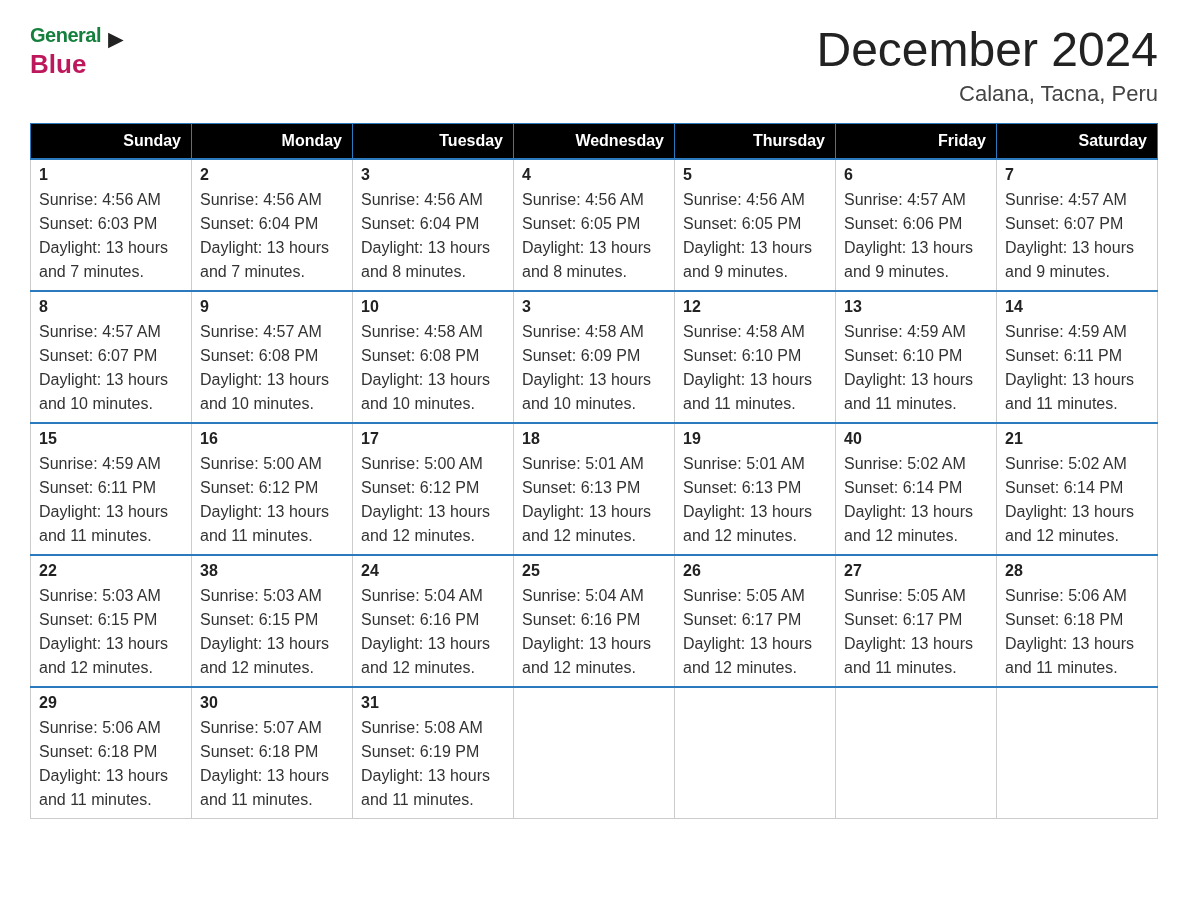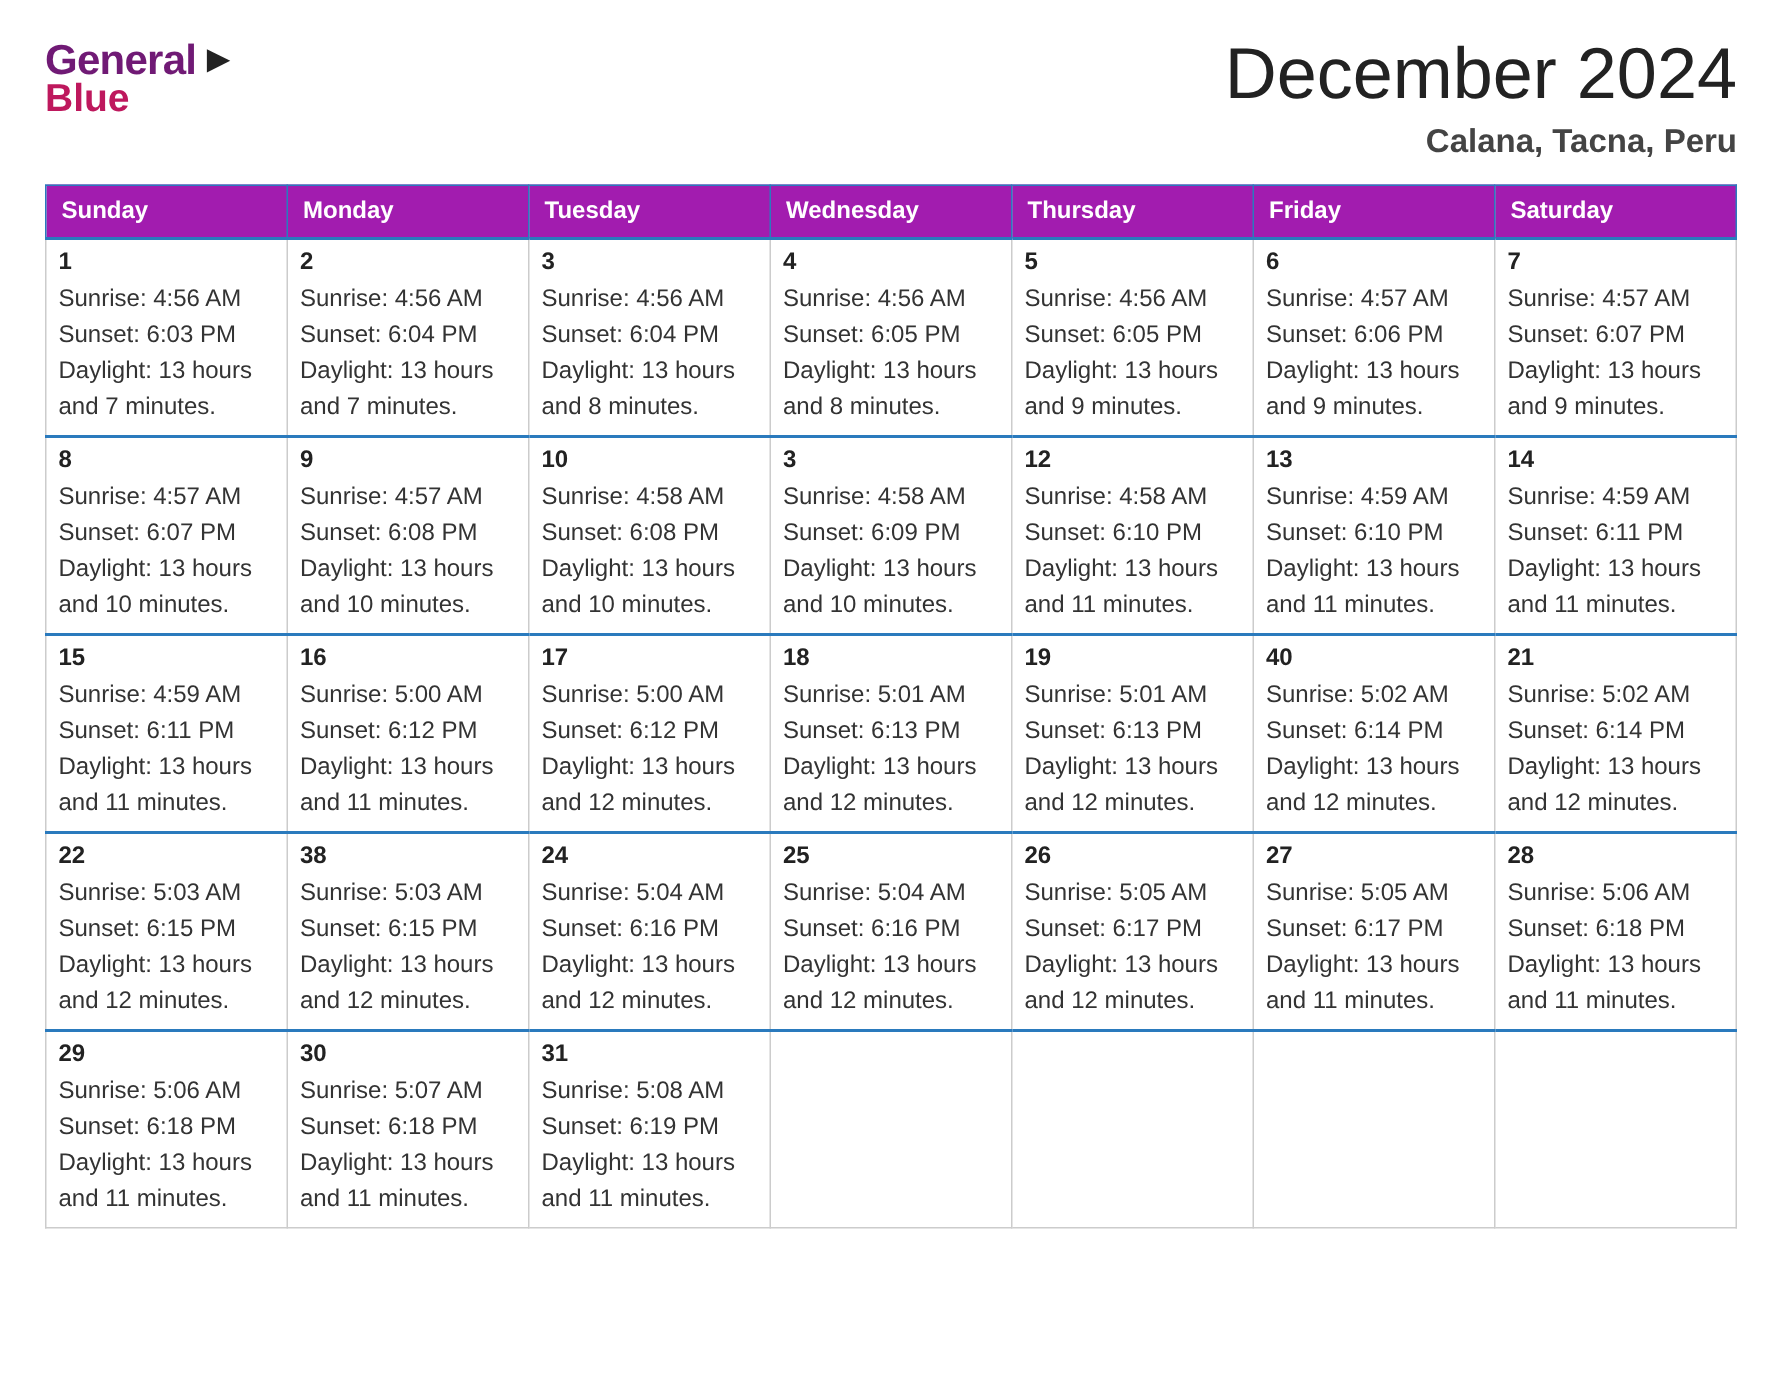--- a/index.html
+++ b/index.html
@@ -40,33 +40,32 @@
     .month-title {
       font-size: 48px;
       font-weight: normal;
       color: #222;
       line-height: 1.1;
     }
     .location {
       font-size: 22px;
       color: #444;
       margin-top: 4px;
-      font-weight: bold;
     }
     table {
       width: 100%;
       border-collapse: collapse;
     }
     th {
-      background-color: #a21caf;
+      background-color: #000000;
       color: #fff;
       font-size: 16px;
       font-weight: bold;
       padding: 8px 10px;
-      text-align: left;
+      text-align: right;
       border: 1px solid #2a7abd;
     }
     td {
       border: 1px solid #ccc;
       vertical-align: top;
       padding: 6px 8px;
       width: 14.28%;
       min-height: 90px;
     }
     .day-number {
@@ -266,18 +265,18 @@
       </tr>
     </tbody>
 </table>
 
 <style>
   .logo-top {
     display: flex;
     align-items: flex-start;
   }
   .logo-text-general {
-    font-size: 28px;
+    font-size: 20px;
     font-weight: bold;
-    color: #701a75;
+    color: #15803d;
     letter-spacing: -0.5px;
   }
 </style>
 
 </body></html>

